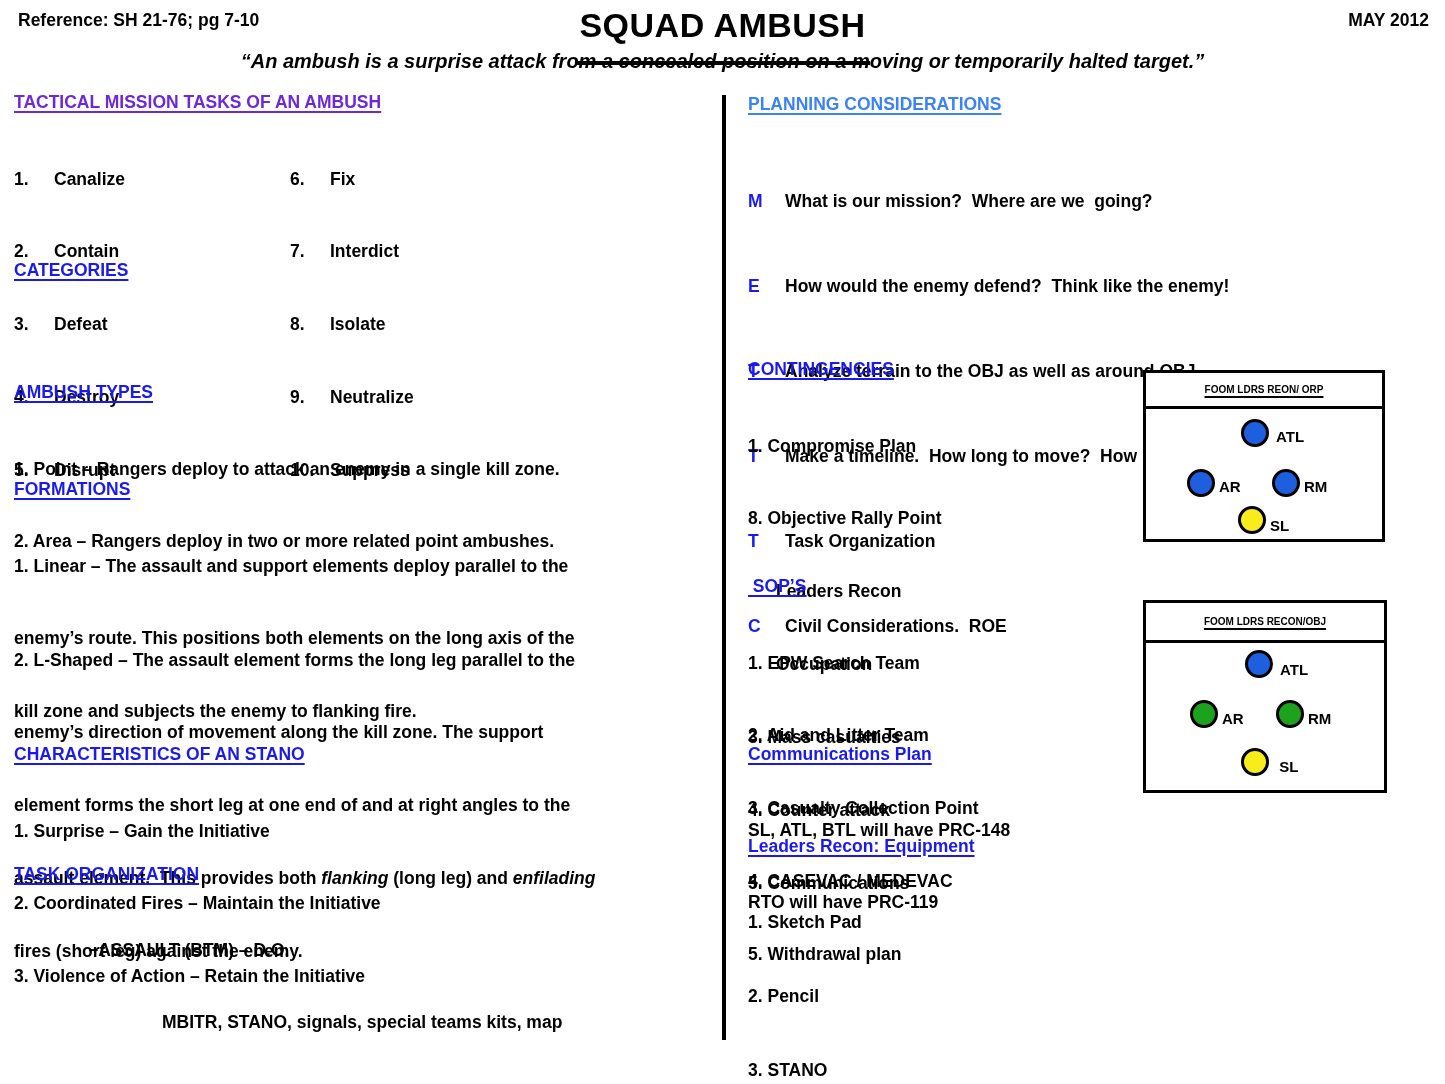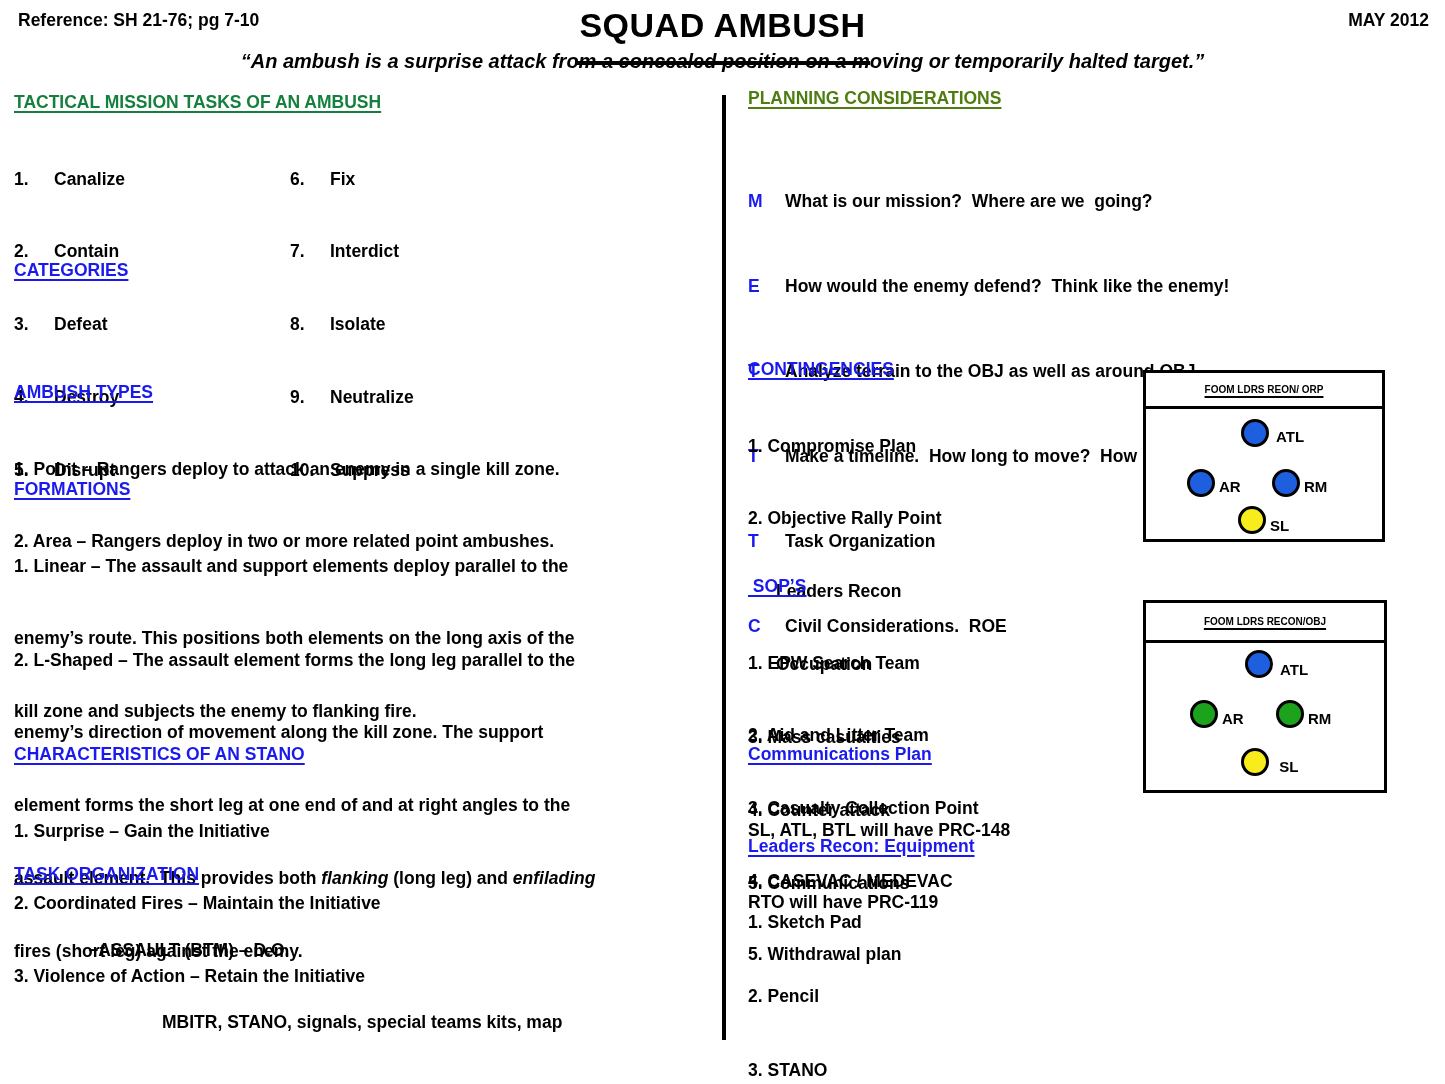--- a/index.html
+++ b/index.html
@@ -64,21 +64,21 @@
 
   <div class="abs ref pre">Reference: SH 21-76; pg 7-10</div>
   <div class="abs titlewrap">
     <span class="title">SQUAD AMBUSH</span>
   </div>
   <div class="abs date pre">MAY 2012</div>
   <div class="abs subtitle">“An ambush is a surprise attack from a concealed position on a moving or temporarily halted target.”</div>
 
   <div class="abs divider"></div>
 
-  <div class="abs hd" style="left: 14px; top: 92px; color: #15803d;">TACTICAL MISSION TASKS OF AN AMBUSH</div>
+  <div class="abs hd" style="left: 14px; top: 92px; color: #6d28d9;">TACTICAL MISSION TASKS OF AN AMBUSH</div>
   <div class="abs txt tcol1">
     <div class="row"><span class="num">1.</span><span>Canalize</span></div>
     <div class="row"><span class="num">2.</span><span>Contain</span></div>
     <div class="row"><span class="num">3.</span><span>Defeat</span></div>
     <div class="row"><span class="num">4.</span><span>Destroy</span></div>
     <div class="row"><span class="num">5.</span><span>Disrupt</span></div>
   </div>
   <div class="abs txt tcol2">
     <div class="row"><span class="num">6.</span><span>Fix</span></div>
     <div class="row"><span class="num">7.</span><span>Interdict</span></div>
@@ -119,34 +119,34 @@
   <div class="abs hd" style="left: 14px; top: 864px; color: rgb(26, 26, 238);">TASK ORGANIZATION</div>
   <div class="abs txt" style="left:14px; top:889px;">
     <div class="ind1">−ASSAULT (BTM) – D.O.</div>
     <div class="ind2">MBITR, STANO, signals, special teams kits, map</div>
     <div class="ind1">−SUPPORT (HQ) - S.O.1</div>
     
     
     
   </div>
 
-  <div class="abs hd" style="left: 748px; top: 88px; color: #4d7c0f;">PLANNING CONSIDERATIONS</div>
+  <div class="abs hd" style="left: 748px; top: 94px; color: #3b82f6;">PLANNING CONSIDERATIONS</div>
   <div class="abs txt" style="left:748px; top:140px;">
     <div class="planrow"><span class="plan-letter" style="color: rgb(26, 26, 238);">M</span><span>What is our mission?  Where are we  going?</span></div>
     <div class="planrow"><span class="plan-letter" style="color: rgb(26, 26, 238);">E</span><span>How would the enemy defend?  Think like the enemy!</span></div>
     <div class="planrow"><span class="plan-letter" style="color: rgb(26, 26, 238);">T</span><span>Analyze terrain to the OBJ as well as around OBJ.</span></div>
     <div class="planrow"><span class="plan-letter" style="color: rgb(26, 26, 238);">T</span><span>Make a timeline.  How long to move?  How long to recon?</span></div>
     <div class="planrow"><span class="plan-letter" style="color: rgb(26, 26, 238);">T</span><span>Task Organization</span></div>
     <div class="planrow"><span class="plan-letter" style="color: rgb(26, 26, 238);">C</span><span>Civil Considerations.  ROE</span></div>
   </div>
 
   <div class="abs hd" style="left: 748px; top: 359px; color: rgb(26, 26, 238);">CONTINGENCIES</div>
   <div class="abs txt" style="left:748px; top:385px;">
     <div>1. Compromise Plan</div>
-    <div>2. Objective Rally Point</div>
+    <div>8. Objective Rally Point</div>
     <div class="cind1">Leaders Recon</div>
     <div class="cind1">Occupation</div>
     <div>3. Mass casualties</div>
     <div>4. Counter attack</div>
     <div>5. Communications</div>
   </div>
 
   <div class="abs hd" style="left: 748px; top: 576px; color: rgb(26, 26, 238);"> SOP’S</div>
   <div class="abs txt" style="left:748px; top:602px;">
     <div>1. EPW Search Team</div>

